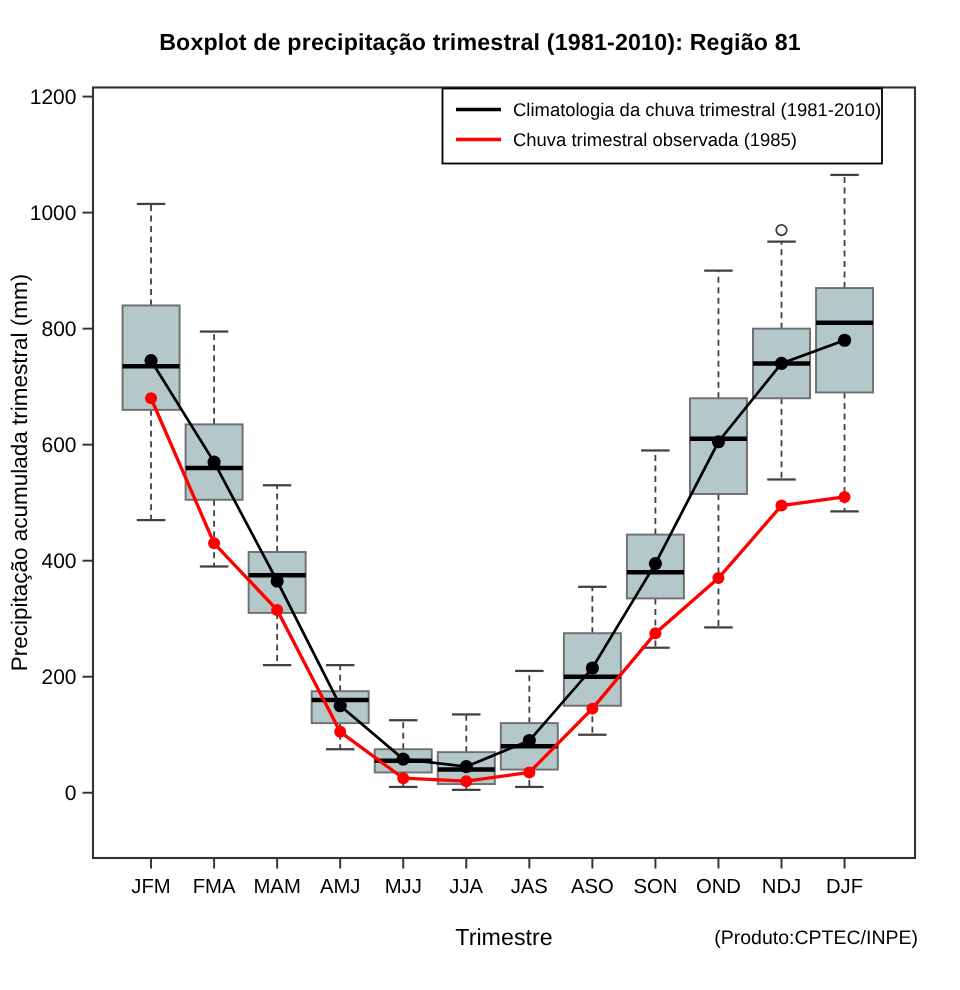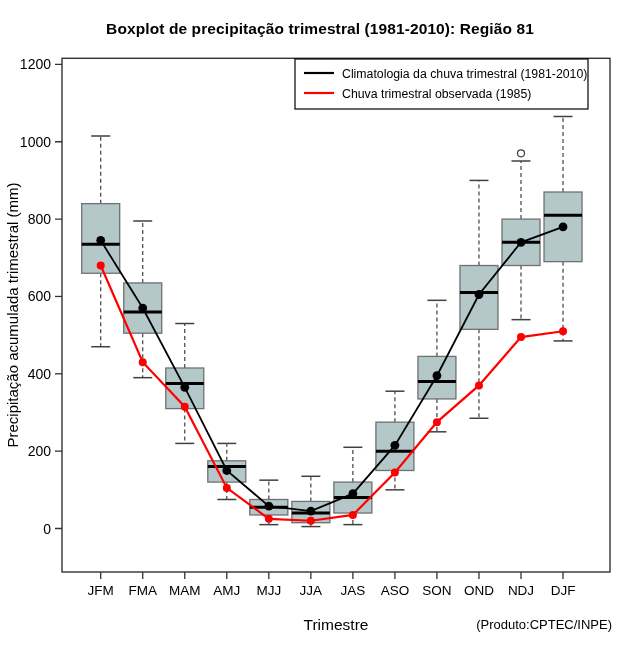--- a/index.html
+++ b/index.html
@@ -2,21 +2,20 @@
 <html><head>
 <meta charset="utf-8">
 <style>
   html,body{margin:0;padding:0;background:#ffffff;}
   #figure{
     position:relative;
     width:640px;height:660px;
     background:#ffffff;
     font-family:"Liberation Sans","DejaVu Sans",sans-serif;
     overflow:hidden;
-    border-radius:18px;
   }
   #chart-title{
     position:absolute;top:20px;left:0;right:0;
     text-align:center;
     font-size:15.5px;font-weight:bold;color:#000;
     letter-spacing:0.1px;
   }
   #chart-svg{position:absolute;top:0;left:0;}
   text{font-family:"Liberation Sans","DejaVu Sans",sans-serif;}
 </style>

